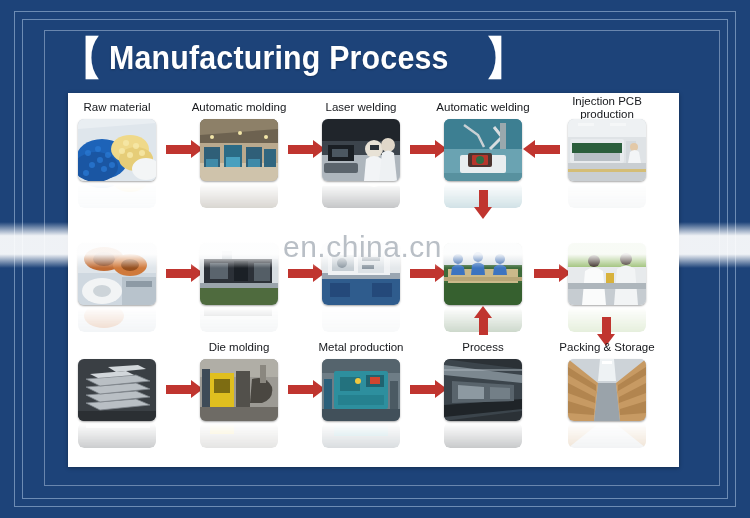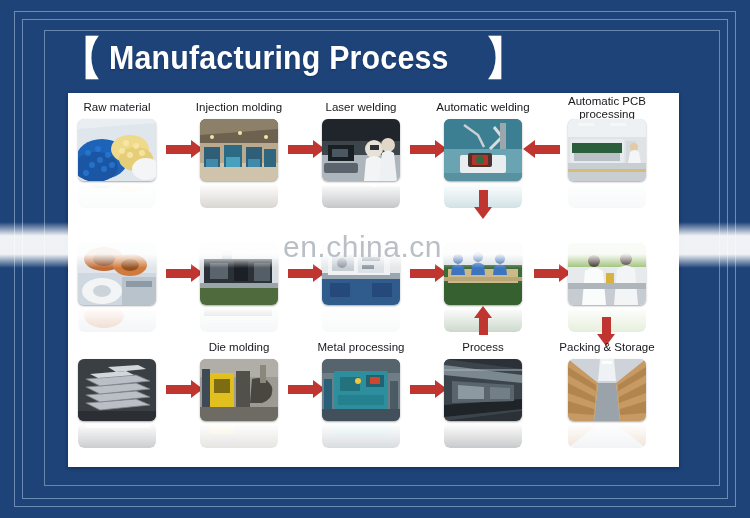--- a/index.html
+++ b/index.html
@@ -181,21 +181,21 @@
           <svg class="art" viewBox="0 0 78 62" preserveAspectRatio="none">
             <rect width="78" height="62" fill="#e9eef2"></rect>
             <ellipse cx="24" cy="40" rx="26" ry="20" fill="#1d63b8"></ellipse>
             <ellipse cx="52" cy="30" rx="19" ry="14" fill="#efd98a"></ellipse>
           </svg>
         </div>
       </div>
       <div class="arrow-r" style="left:98px;top:52px;"></div>
 
       <div class="node" style="left:128px;">
-        <div class="label" style="top:8px;">Injection molding</div>
+        <div class="label" style="top:8px;">Automatic molding</div>
         <div class="thumb" style="top:26px;">
           <svg class="art" viewBox="0 0 78 62" preserveAspectRatio="none">
             <rect width="78" height="62" fill="#b9a98e"></rect>
             <rect width="78" height="24" fill="#6d6250"></rect>
             <path d="M0 0 L78 0 L78 10 L0 16Z" fill="#8d8068"></path>
             <rect x="0" y="44" width="78" height="18" fill="#cfc3ab"></rect>
             <rect x="4" y="28" width="16" height="20" fill="#2f5f78"></rect>
             <rect x="24" y="26" width="18" height="22" fill="#2b6b86"></rect>
             <rect x="46" y="28" width="16" height="20" fill="#2f5f78"></rect>
             <rect x="64" y="30" width="12" height="18" fill="#31667f"></rect>
@@ -265,21 +265,21 @@
         <div class="reflection" style="top:89px;">
           <svg class="art" viewBox="0 0 78 62" preserveAspectRatio="none">
             <rect width="78" height="62" fill="#4e8fa0"></rect>
               <rect x="16" y="36" width="46" height="18" fill="#e8edef"></rect>
           </svg>
         </div>
       </div>
       <div class="arrow-l" style="left:466px;top:52px;"></div>
 
       <div class="node" style="left:496px;">
-        <div class="label two" style="top:2px;">Automatic PCB processing</div>
+        <div class="label two" style="top:2px;">Injection PCB production</div>
         <div class="thumb" style="top:26px;">
           <svg class="art" viewBox="0 0 78 62" preserveAspectRatio="none">
             <rect width="78" height="62" fill="#dfe3e6"></rect>
             <rect width="78" height="18" fill="#eef1f3"></rect>
             <rect x="0" y="44" width="78" height="18" fill="#c9ced2"></rect>
             <rect x="2" y="20" width="54" height="24" rx="2" fill="#e8ebee"></rect>
             <rect x="4" y="24" width="50" height="10" fill="#2b5e3c"></rect>
             <rect x="6" y="34" width="46" height="8" fill="#b9c0c6"></rect>
             <rect x="58" y="22" width="10" height="22" fill="#d4d9dd"></rect>
             <circle cx="66" cy="28" r="4" fill="#e3c9a8"></circle>
@@ -477,21 +477,21 @@
         <div class="reflection" style="top:89px;">
           <svg class="art" viewBox="0 0 78 62" preserveAspectRatio="none">
             <rect width="78" height="62" fill="#9c9a94"></rect>
               <rect x="10" y="14" width="24" height="34" fill="#e0bf1f"></rect>
           </svg>
         </div>
       </div>
       <div class="arrow-r" style="left:220px;top:52px;"></div>
 
       <div class="node" style="left:250px;">
-        <div class="label" style="top:8px;">Metal processing</div>
+        <div class="label" style="top:8px;">Metal production</div>
         <div class="thumb" style="top:26px;">
           <svg class="art" viewBox="0 0 78 62" preserveAspectRatio="none">
             <rect width="78" height="62" fill="#6e7d86"></rect>
             <rect x="0" y="0" width="78" height="14" fill="#55646d"></rect>
             <rect x="0" y="50" width="78" height="12" fill="#41505a"></rect>
             <rect x="12" y="12" width="54" height="38" rx="2" fill="#2d8f9e"></rect>
             <rect x="18" y="18" width="20" height="14" fill="#23727e"></rect>
             <rect x="44" y="16" width="18" height="12" fill="#1f6370"></rect>
             <rect x="48" y="18" width="10" height="7" fill="#d0452f"></rect>
             <rect x="16" y="36" width="46" height="10" fill="#25818f"></rect>

